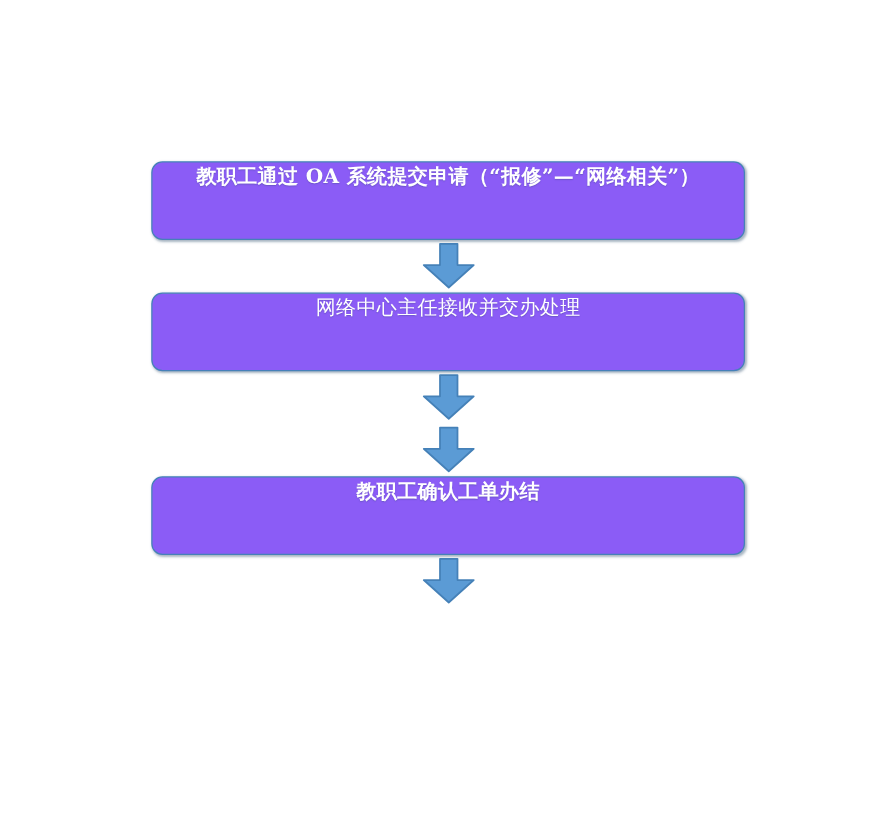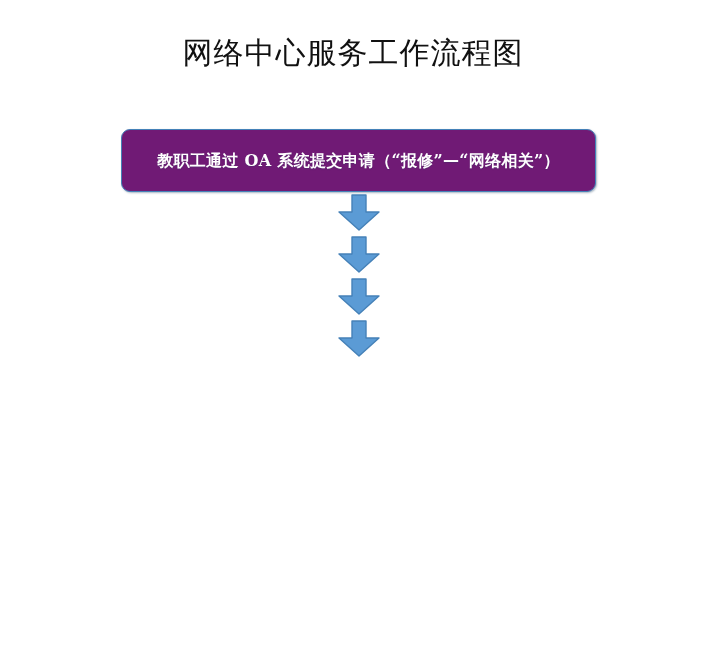--- a/index.html
+++ b/index.html
@@ -44,25 +44,24 @@
     left: 121px;
     width: 475px;
   }
 
   
   .flow-node {
     position: relative;
     box-sizing: border-box;
     width: 475px;
     height: 63px;
-    background: #701a75;
+    background: #8b5cf6;
     border: 1px solid #4581B8;
     border-radius: 9px;
     display: flex;
-    align-items: center;
     justify-content: center;
     box-shadow: 1px 1px 2px rgba(60, 90, 120, 0.45);
   }
 
   .flow-node-label {
     display: block;
     width: 100%;
     text-align: center;
     color: #ffffff;
     font-family: "DejaVu Serif", "Liberation Serif", serif;
@@ -92,48 +91,53 @@
   .flow-arrow svg {
     display: block;
     overflow: visible;
   }
 </style>
 </head>
 <body>
 
 <div id="flowchart-root">
 
-  <div class="chart-title">网络中心服务工作流程图</div>
 
   <div class="flow-column">
 
     <div class="flow-node">
       <span class="flow-node-label weight-bold">教职工通过 OA 系统提交申请（“报修”—“网络相关”）</span>
+    </div>
+
+    <div class="flow-arrow">
+      <svg width="44" height="38" viewBox="0 0 44 38" aria-hidden="true">
+        <path d="M15 1 L29 1 L29 18 L42 18 L22 36 L2 18 L15 18 Z" fill="#5B9BD5" stroke="#4581B8" stroke-width="1.4" stroke-linejoin="round"></path>
+      </svg>
+    </div>
+
+    <div class="flow-node">
+      <span class="flow-node-label weight-normal">网络中心主任接收并交办处理</span>
     </div>
 
     <div class="flow-arrow">
       <svg width="44" height="38" viewBox="0 0 44 38" aria-hidden="true">
         <path d="M15 1 L29 1 L29 18 L42 18 L22 36 L2 18 L15 18 Z" fill="#5B9BD5" stroke="#4581B8" stroke-width="1.4" stroke-linejoin="round"></path>
       </svg>
     </div>
 
 
     <div class="flow-arrow">
       <svg width="44" height="38" viewBox="0 0 44 38" aria-hidden="true">
         <path d="M15 1 L29 1 L29 18 L42 18 L22 36 L2 18 L15 18 Z" fill="#5B9BD5" stroke="#4581B8" stroke-width="1.4" stroke-linejoin="round"></path>
       </svg>
     </div>
 
-
-    <div class="flow-arrow">
-      <svg width="44" height="38" viewBox="0 0 44 38" aria-hidden="true">
-        <path d="M15 1 L29 1 L29 18 L42 18 L22 36 L2 18 L15 18 Z" fill="#5B9BD5" stroke="#4581B8" stroke-width="1.4" stroke-linejoin="round"></path>
-      </svg>
+    <div class="flow-node">
+      <span class="flow-node-label weight-bold">教职工确认工单办结</span>
     </div>
-
 
     <div class="flow-arrow">
       <svg width="44" height="38" viewBox="0 0 44 38" aria-hidden="true">
         <path d="M15 1 L29 1 L29 18 L42 18 L22 36 L2 18 L15 18 Z" fill="#5B9BD5" stroke="#4581B8" stroke-width="1.4" stroke-linejoin="round"></path>
       </svg>
     </div>
 
 
   </div>
 </div>

